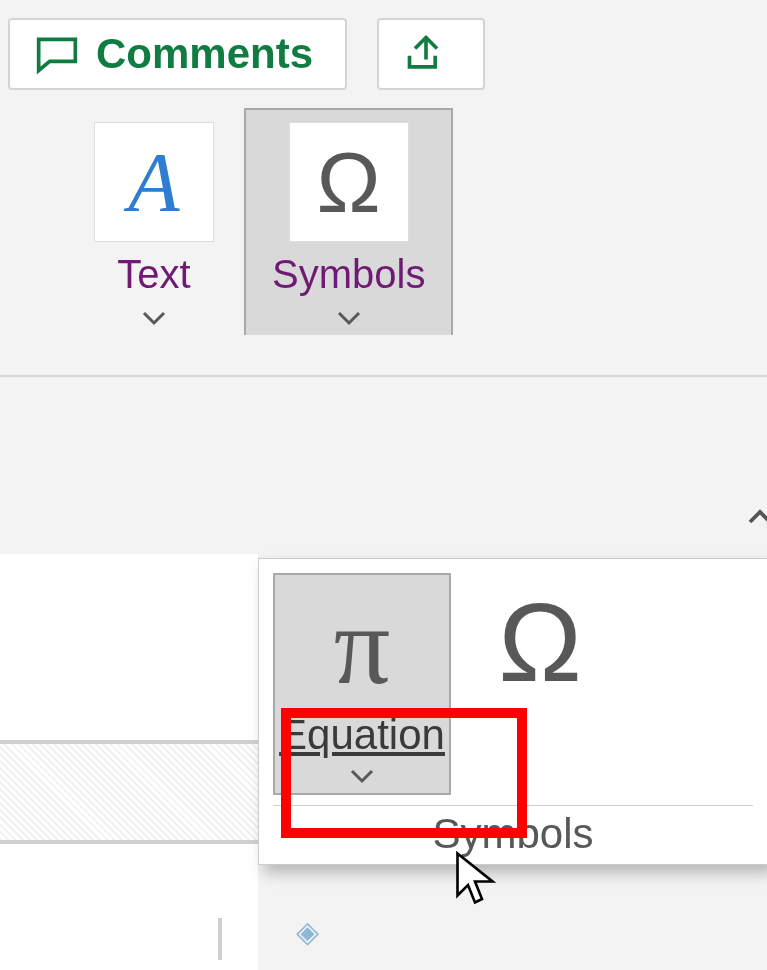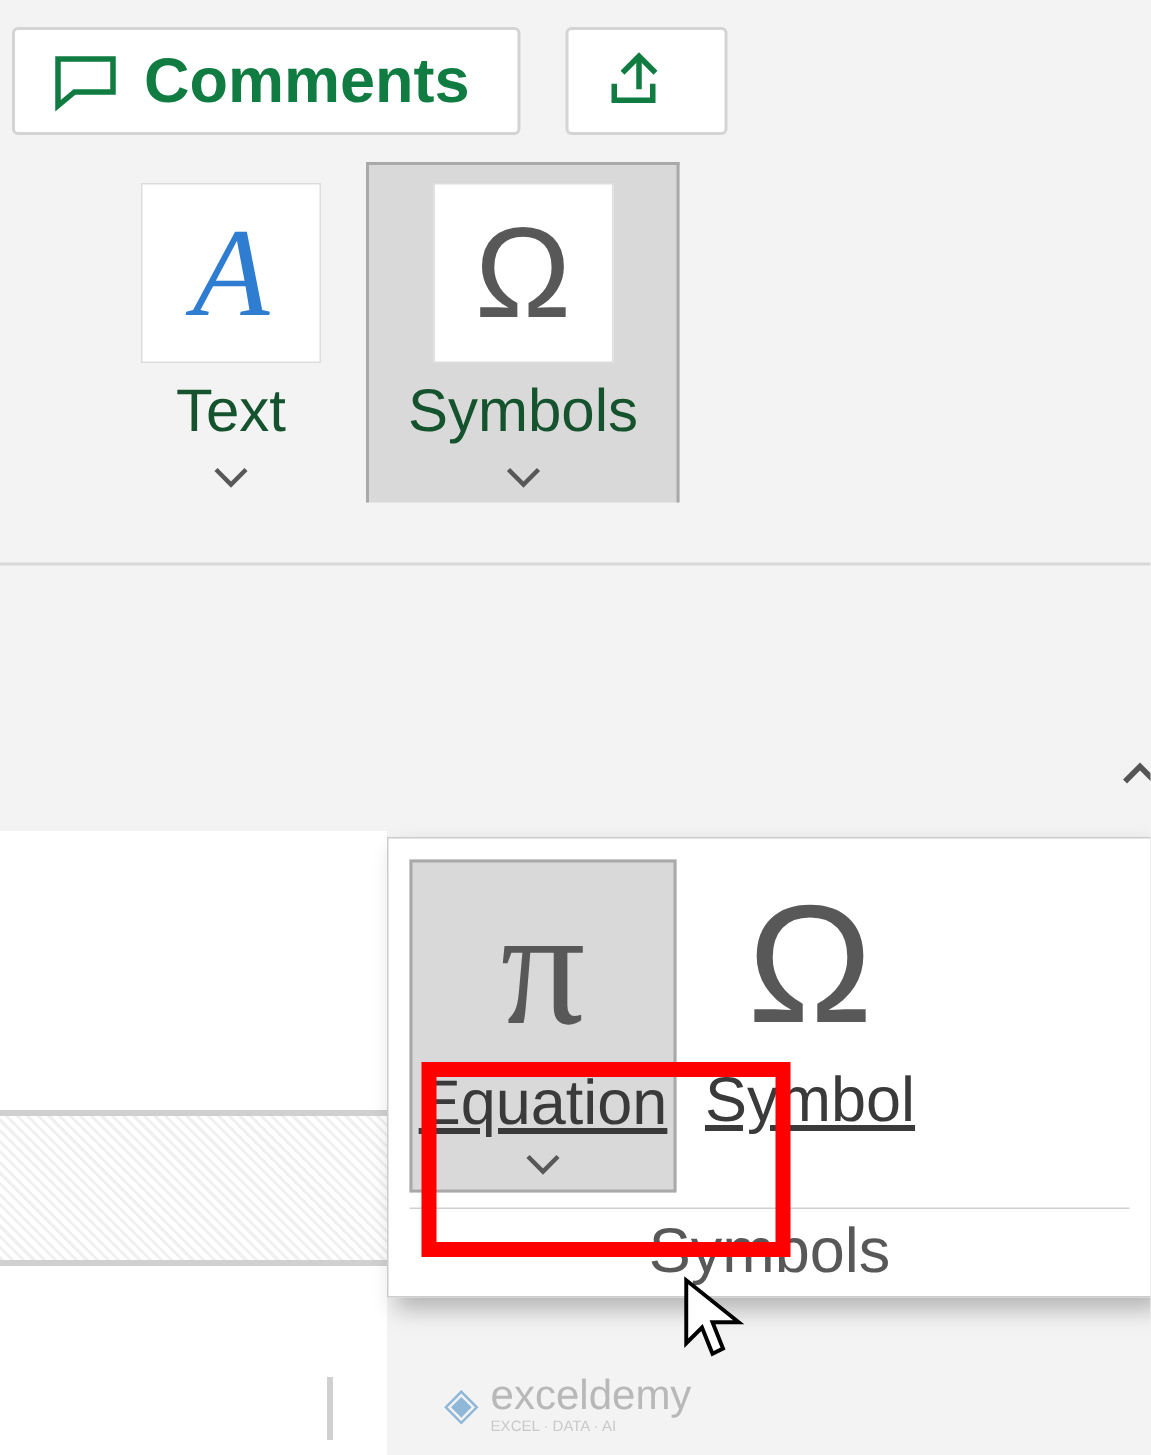--- a/index.html
+++ b/index.html
@@ -62,21 +62,21 @@
   }
   .icon-a {
     font-family: "Segoe Script", "Brush Script MT", cursive;
     font-size: 84px;
     color: #2f7dd1;
     font-style: italic;
   }
   .omega { font-size: 86px; color: #585858; line-height: 1; }
   .grp-label {
     font-size: 40px;
-    color: #14532d;
+    color: #701a75;
   }
   .chev {
     margin-top: 14px;
     color: #585858;
   }
   .dropdown {
     position: absolute;
     left: 258px;
     top: 558px;
     width: 510px;
@@ -255,32 +255,27 @@
         </div>
       <div class="dd-label">Equation</div>
       <svg class="dd-chev" width="24" height="16" viewBox="0 0 24 16">
           <path d="M2 2l10 10L22 2" fill="none" stroke="#585858" stroke-width="3"></path>
         </svg>
     </div>
     <div class="dd-item">
       <div class="dd-icon">
           <span class="big">Ω</span>
         </div>
-      <div class="dd-label">Symbol</div>
     </div>
   </div>
   <div class="dd-sep"></div>
   <div class="dd-footer">Symbols</div>
 </div>
 
 <div class="highlight-box"></div>
 
 <svg class="cursor" width="42" height="56" viewBox="0 0 24 32">
   <path d="M2 2l0 24 6-6 4 10 4-2-4-10 10 0z" fill="#fff" stroke="#000" stroke-width="1.5"></path>
 </svg>
 
 <div class="watermark">
   <span class="cube">◈</span>
-  <span>
-    <span>exceldemy</span>
-    <span class="sub">EXCEL · DATA · AI</span>
-  </span>
 </div>
 
 </body></html>

